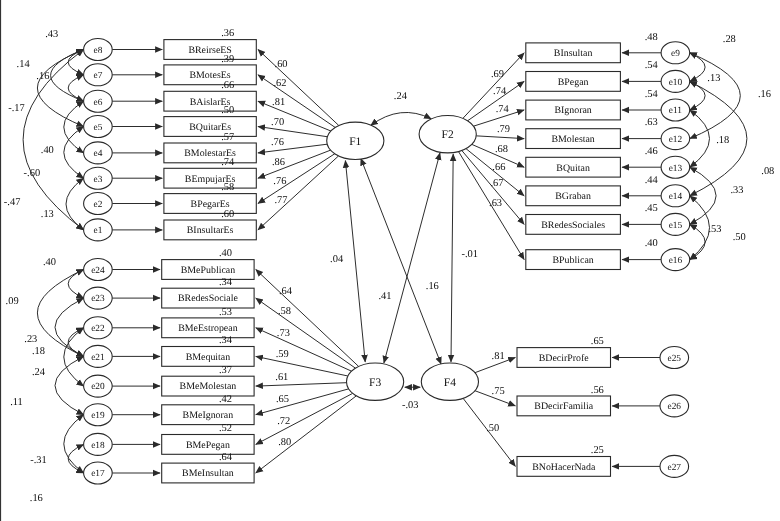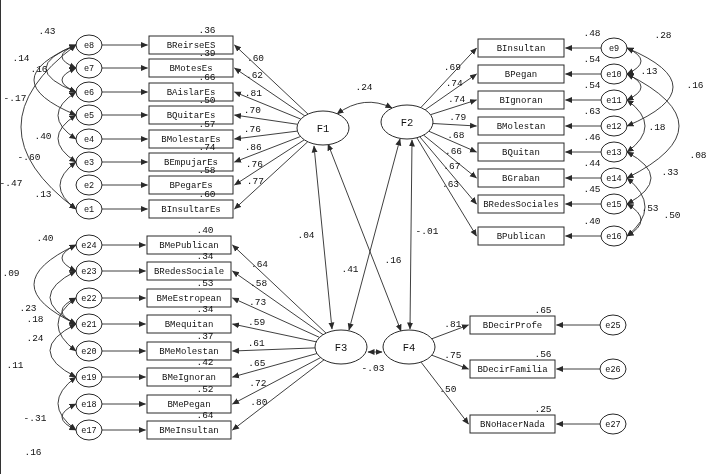--- a/index.html
+++ b/index.html
@@ -1,19 +1,19 @@
 <!DOCTYPE html>
 <html><head>
 <meta charset="utf-8">
 <style>
   html,body{margin:0;padding:0;background:#fff;}
   .wrap{
     position:relative;width:709px;height:474px;background:#fff;
     border-left:1px solid #333;border-bottom:1px solid #333;
-    font-family:Liberation Mono, monospace;overflow:hidden;
+    font-family:Liberation Serif, serif;overflow:hidden;
   }
   svg{display:block;}
   .shape{fill:#ffffff;stroke:#2a2a2a;stroke-width:1;}
   .arrow{fill:none;stroke:#2a2a2a;stroke-width:0.9;}
   text{fill:#111;}
   .num{font-size:9.5px;}
   .boxlbl{font-size:9px;}
   .errlbl{font-size:8.5px;}
   .faclbl{font-size:10.5px;}
 </style>

